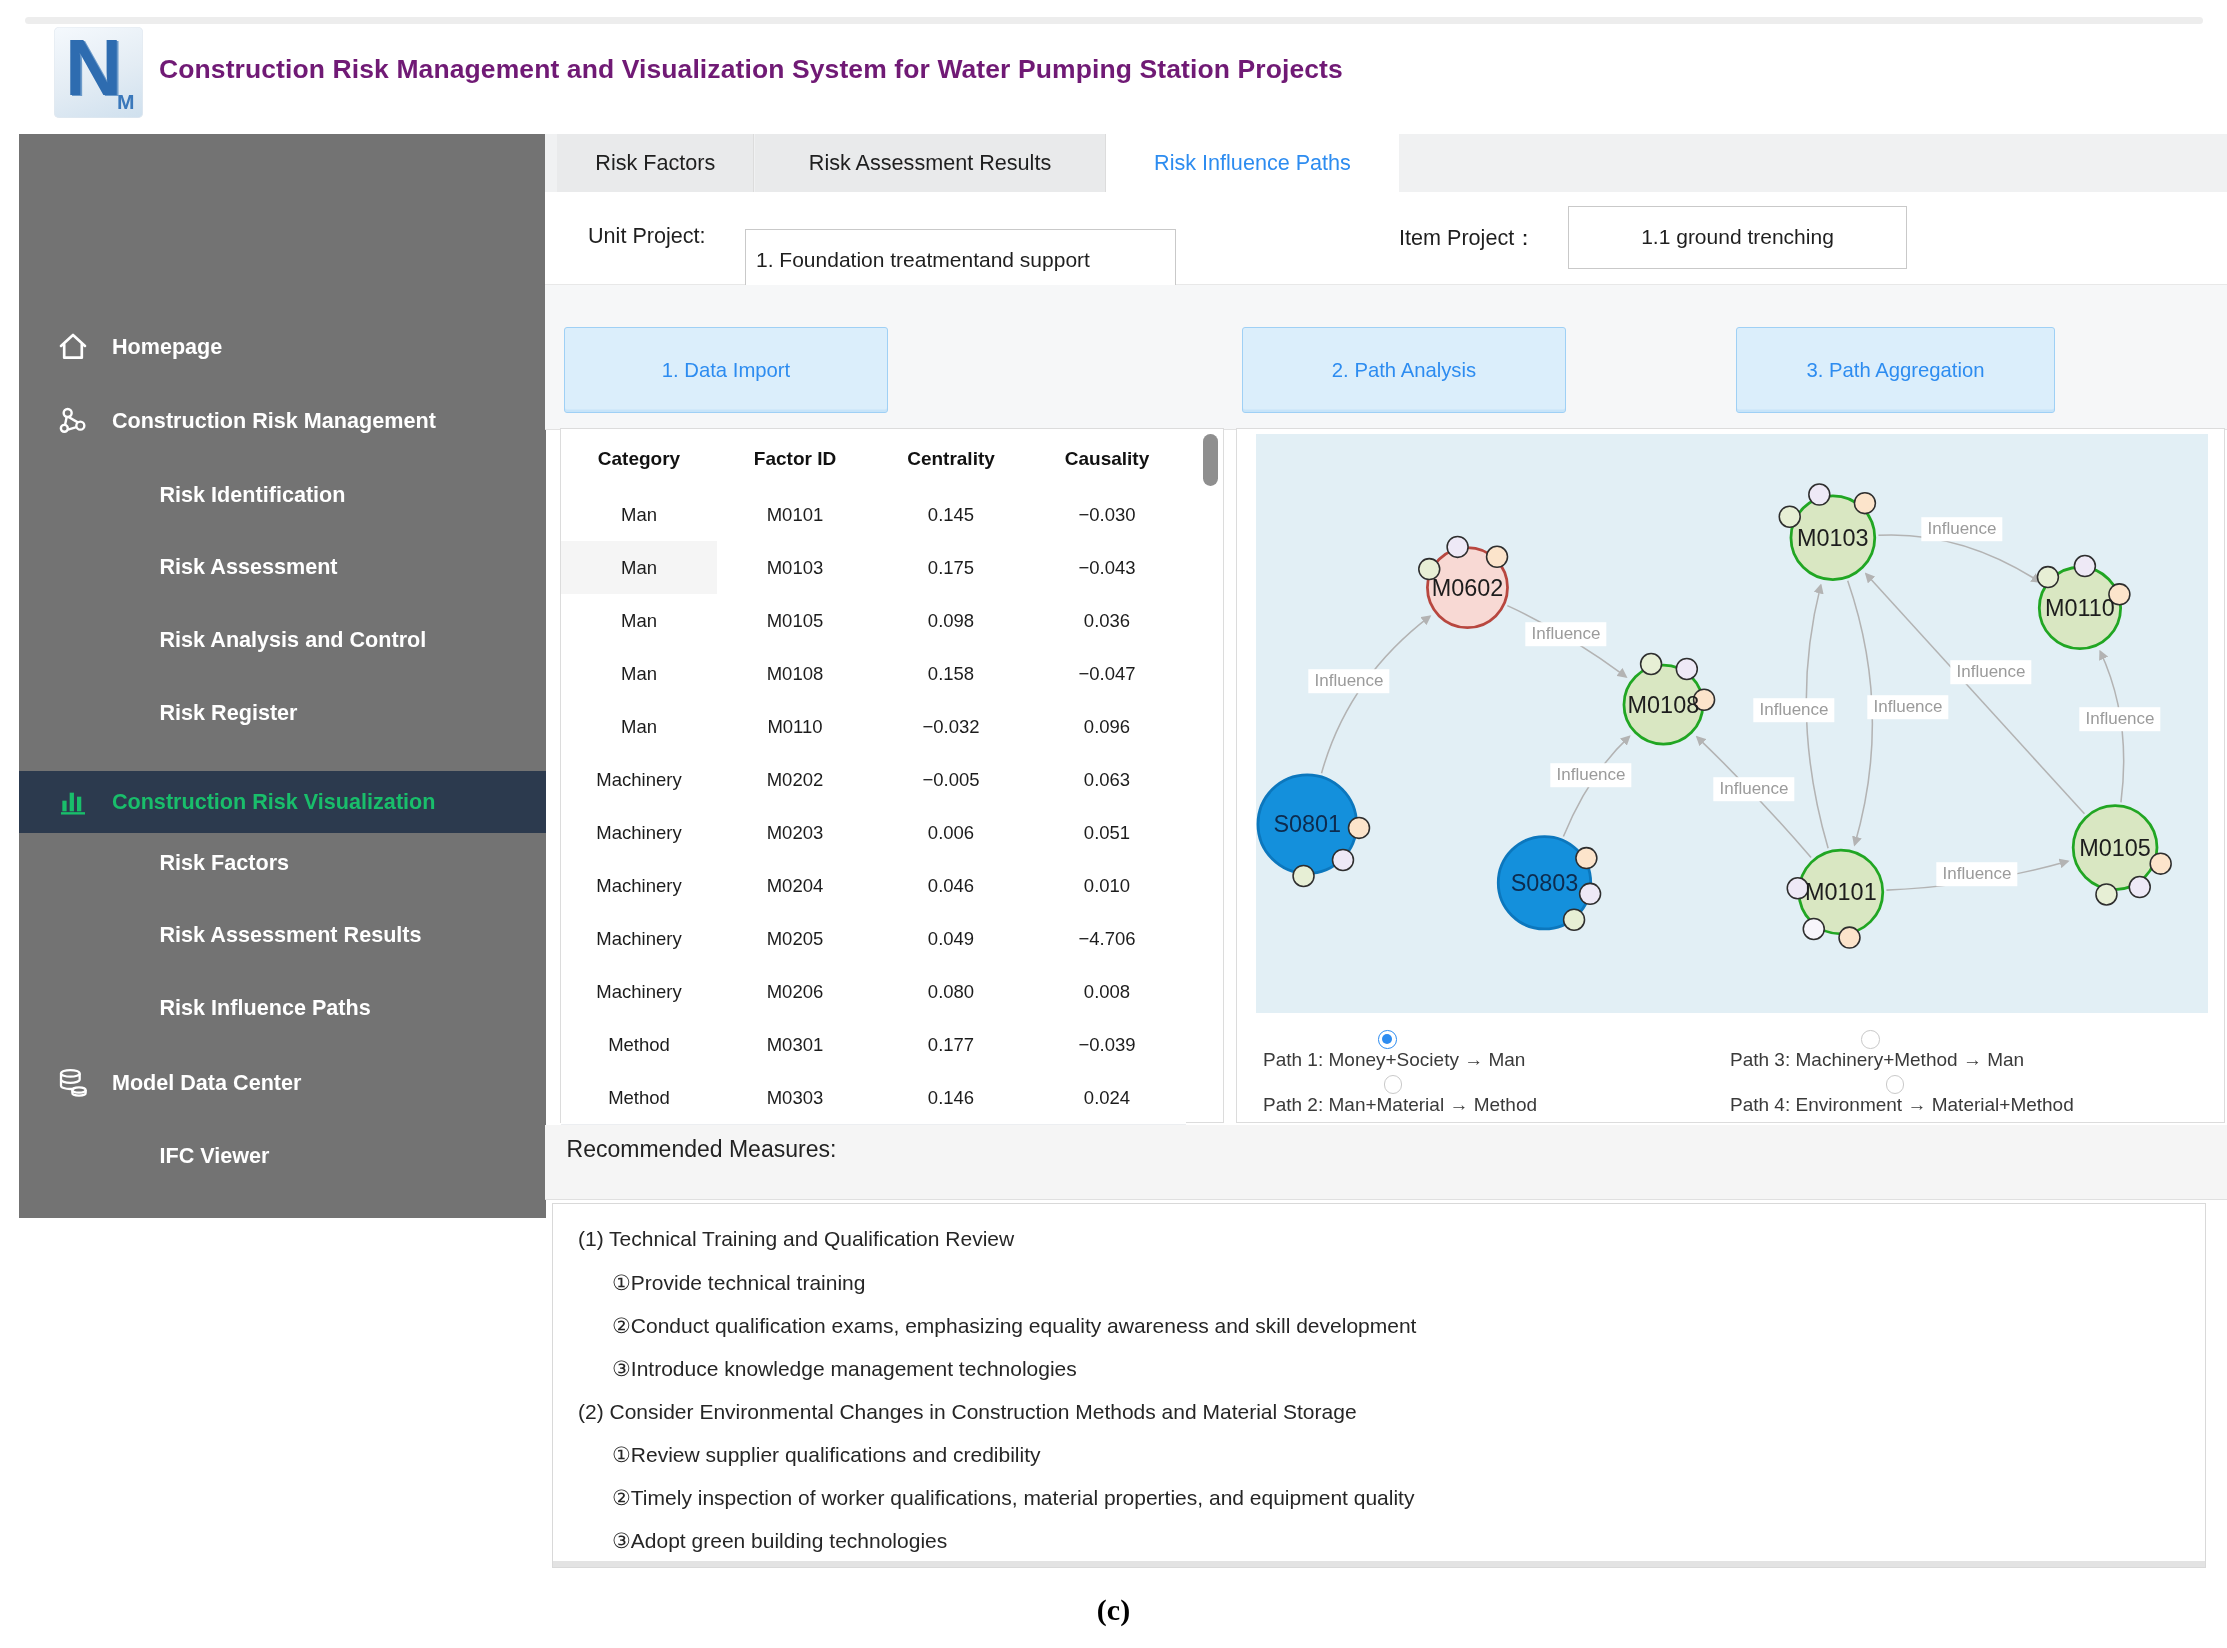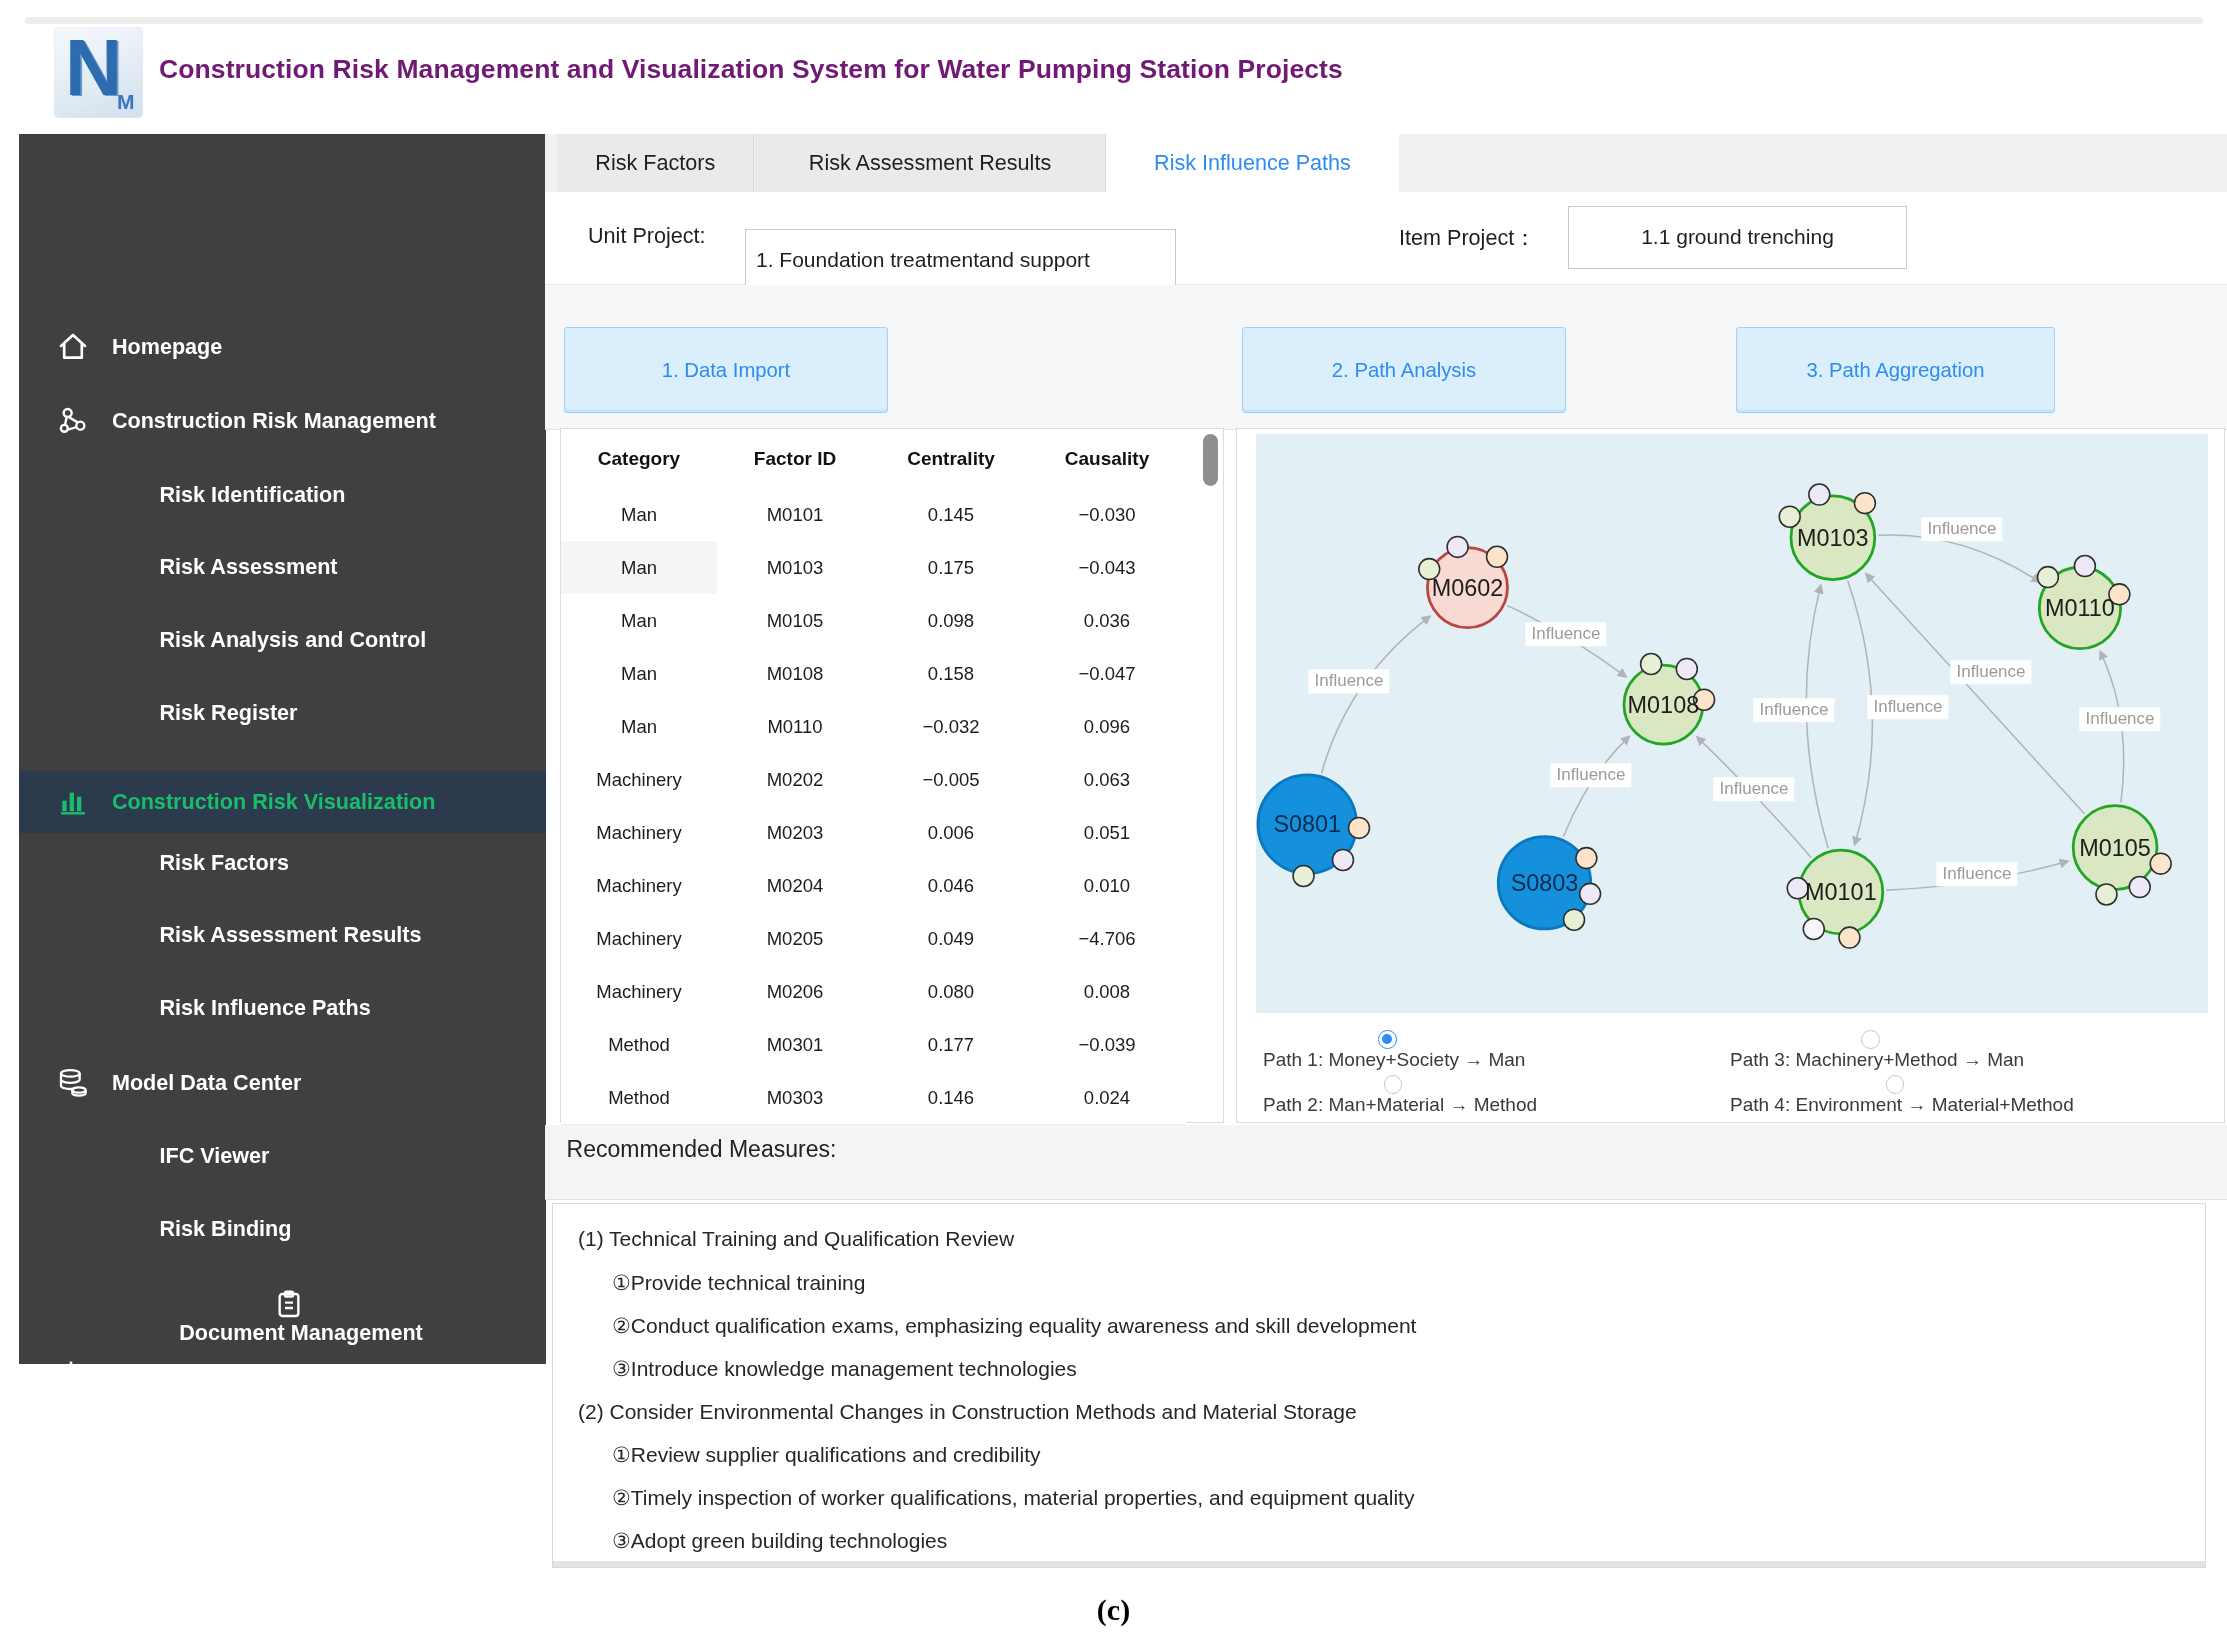--- a/index.html
+++ b/index.html
@@ -10,21 +10,21 @@
   .top-strip{position:absolute;left:25px;top:17px;width:2178px;height:7.4px;background:#ededed;border-radius:3.7px;}
   .logo{position:absolute;left:54px;top:27px;width:89px;height:91px;border-radius:5px;
         background:linear-gradient(160deg,#f5f9fd 0%,#e3ecf4 55%,#cfe0ee 100%);
         box-shadow:0 0 0 0.6px #e3e9f0 inset;}
   .logo .n{position:absolute;left:11px;top:-5px;font-size:79px;font-weight:700;color:#2e6cb0;
            text-shadow:1.8px 1.2px 0 #6d9bca;}
   .logo .m{position:absolute;right:8.6px;bottom:3.7px;font-size:21px;font-weight:700;color:#3a78bb;}
   .app-title{position:absolute;left:159px;top:54px;font-size:26.5px;font-weight:700;color:#701a75;letter-spacing:0.1px;}
 
   
-  .sidebar{position:absolute;left:18.5px;top:134px;width:527px;height:1230px;background:#404040;}
+  .sidebar{position:absolute;left:18.5px;top:134px;width:527px;height:1084px;background:#737373;}
   .side-item{position:absolute;left:0;width:527px;height:62px;display:flex;align-items:center;color:#ffffff;
              font-size:21.6px;font-weight:600;cursor:pointer;}
   .side-item.lvl1{padding-left:38px;box-sizing:border-box;}
   .side-item.lvl2{padding-left:141px;box-sizing:border-box;}
   .side-item.active{background:#2c3a4e;color:#19be6b;}
   .side-icon{width:32px;height:32px;margin-right:23.4px;display:inline-flex;align-items:center;justify-content:center;}
   .side-icon svg{width:32px;height:32px;}
 
   
   .tabbar{position:absolute;left:545px;top:134px;width:1682px;height:58px;background:#f0f1f2;border-bottom:0.6px solid #e4e4e4;}

